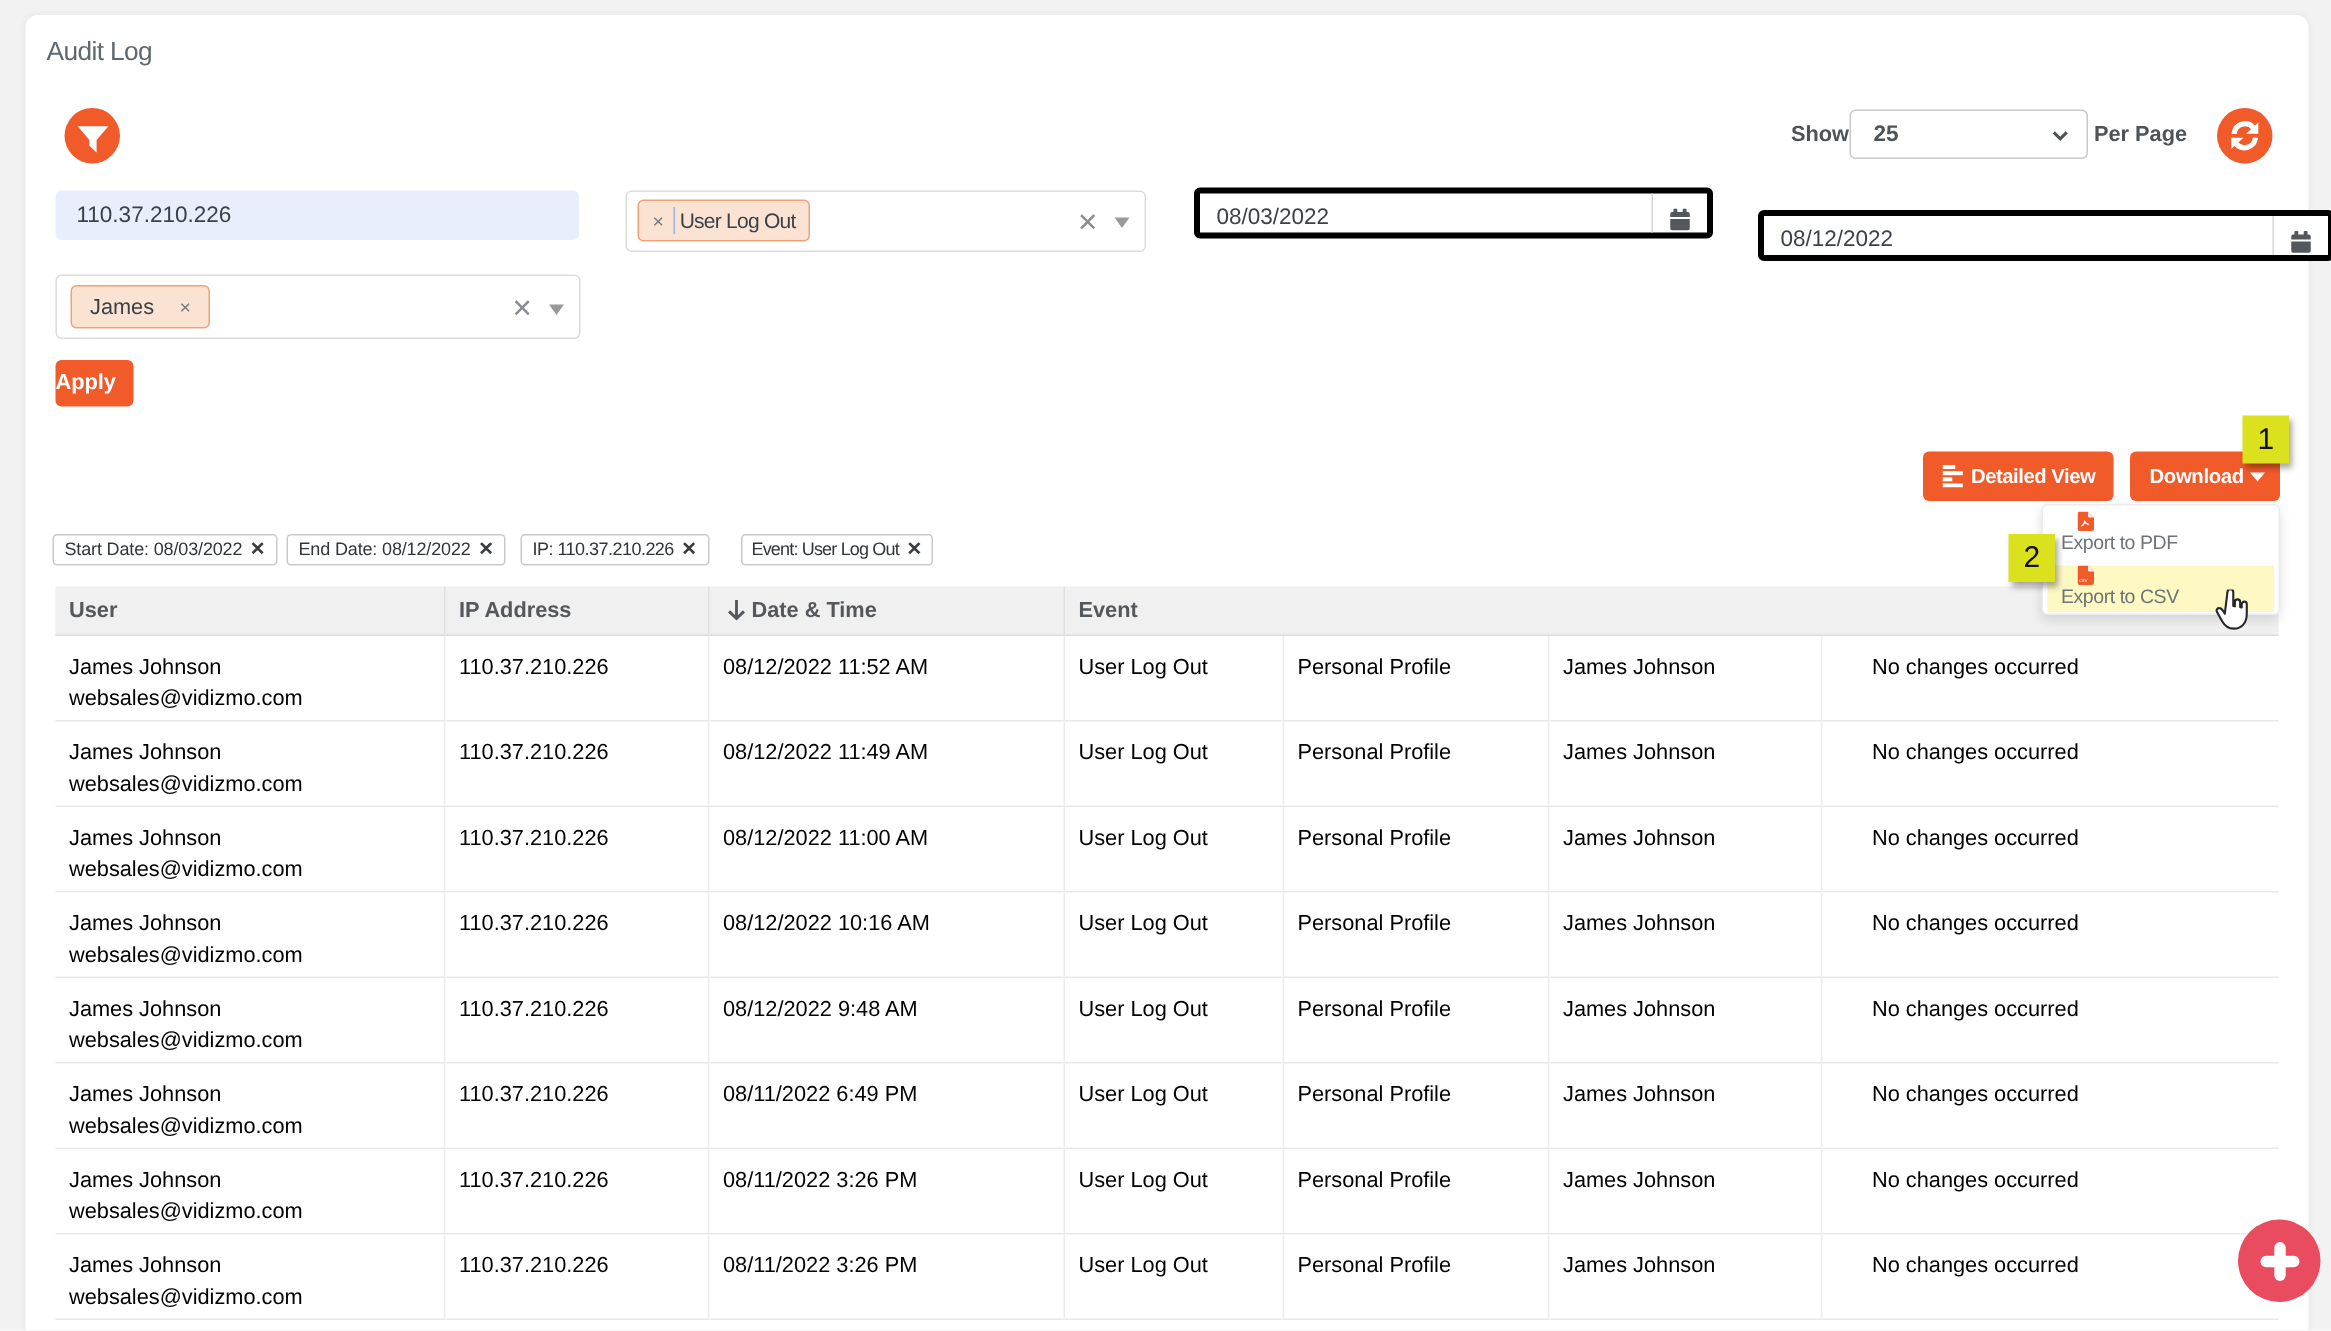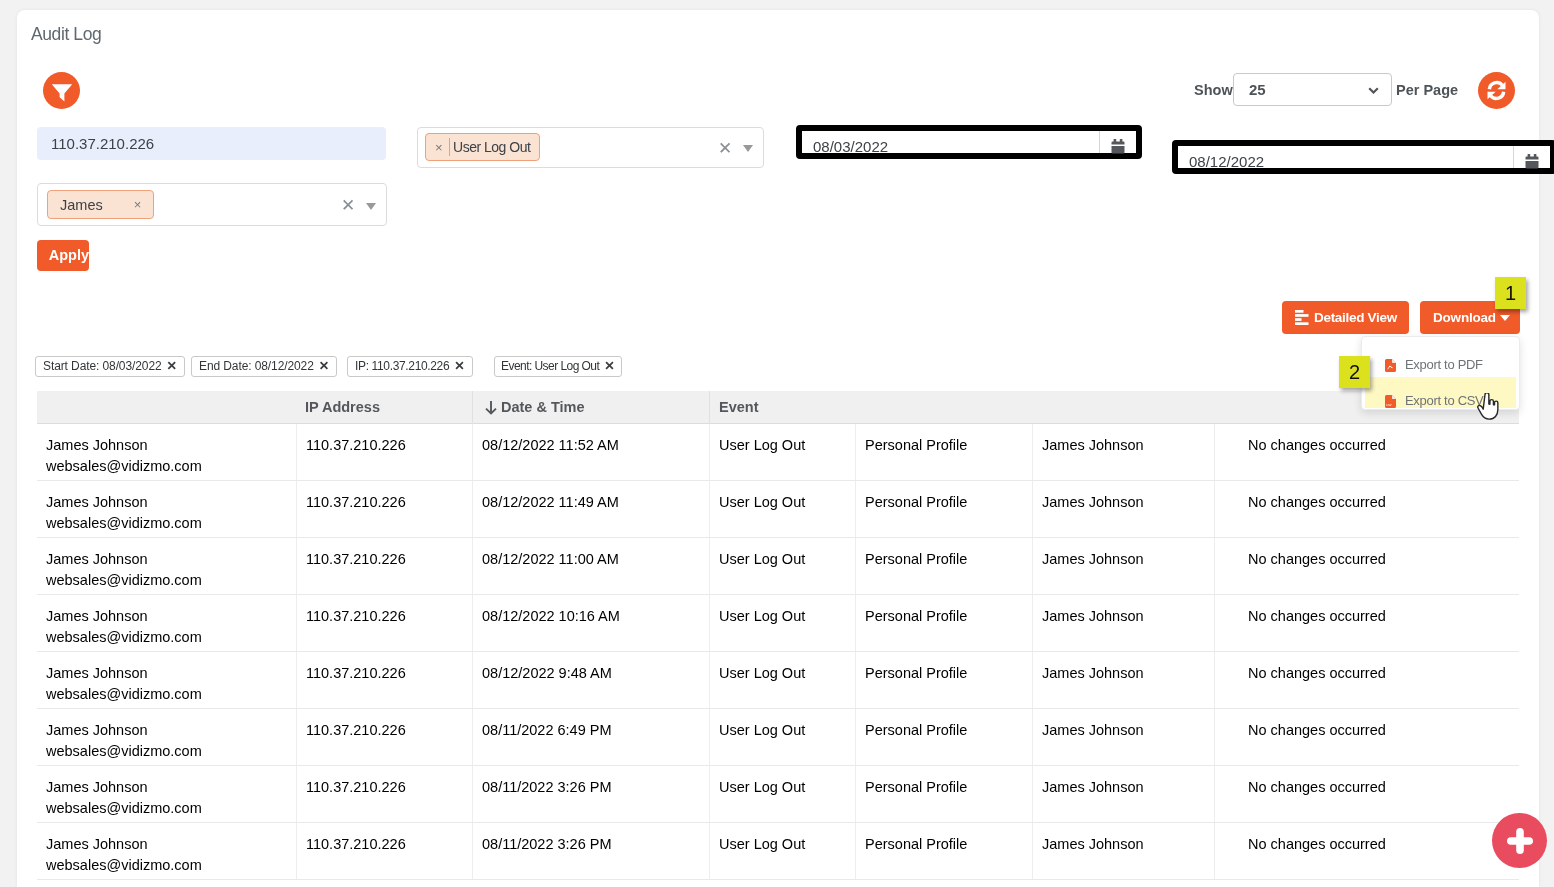--- a/index.html
+++ b/index.html
@@ -12,37 +12,37 @@
   .circlebtn { width:37px; height:37px; border-radius:50%; background:#f15a29; display:flex; align-items:center; justify-content:center; }
   
   #ipinput { left:37px; top:127px; width:349px; height:33px; background:#e8eefc; border-radius:4px; font-size:15px; color:#3c4248; line-height:33px; padding-left:14px; }
   .sel { background:#fff; border:1px solid #dcdcdc; border-radius:4px; }
   #sel-event { left:417px; top:127px; width:347px; height:41px; }
   #sel-user  { left:37px;  top:183px; width:350px; height:43px; }
   .chip { position:absolute; background:#fbe3d3; border:1px solid #f0a179; border-radius:4px; font-size:14.5px; color:#3c4248; display:flex; align-items:center; }
   .chip .x { color:#75797e; font-size:13px; }
   .selx { position:absolute; color:#898e93; font-size:17px; }
   .caret { position:absolute; width:0; height:0; border-left:5.5px solid transparent; border-right:5.5px solid transparent; border-top:7px solid #999; }
-  .dinput { background:#fff; border:6px solid #000000; border-radius:4px; height:34px; }
+  .dinput { background:#fff; border:4px solid #000000; border-radius:4px; height:34px; }
   .dtext { position:absolute; left:11px; top:0; font-size:15px; color:#3c4248; line-height:32px; }
   .daddon { position:absolute; right:0; top:0; bottom:0; width:37px; border-left:1px solid #d6d6d6; display:flex; align-items:center; justify-content:center; } .daddon svg { margin-top:8px; }
-  #apply { left:37px; top:240px; width:52px; height:31px; background:#f15a29; border-radius:4px; color:#fff; font-size:14.5px; font-weight:bold; text-align:right; line-height:31px; }
+  #apply { left:37px; top:240px; width:52px; height:31px; background:#f15a29; border-radius:4px; color:#fff; font-size:14.5px; font-weight:bold; text-align:left; line-height:31px; }
   
   .toplabel { top:82px; font-size:14.5px; font-weight:bold; color:#4e5358; }
   #showsel { left:1233px; top:73px; width:159px; height:33px; background:#fff; border:1px solid #c9c9c9; border-radius:4px; }
   #showsel .v { position:absolute; left:15px; top:0; line-height:31px; font-size:15px; font-weight:bold; color:#4e5358; }
   
   .obtn { background:#f15a29; border-radius:4px; color:#fff; font-weight:bold; font-size:14px; }
   .obtn span { white-space:nowrap; }
   #btn-detail { left:1282px; top:301px; width:127px; height:33px; }
   #btn-down { left:1420px; top:301px; width:100px; height:33px; }
   .badge { z-index:35; background:#dbe11d; color:#111; width:31px; height:32px; font-size:20px; display:flex; align-items:center; justify-content:center; box-shadow:2px 3px 4px rgba(0,0,0,0.35); }
   
   #menu { z-index:30; left:1361px; top:336px; width:159px; height:74px; background:#fff; border:1px solid #ececec; border-radius:4px; box-shadow:0 3px 8px rgba(0,0,0,0.12); }
-  .mi { position:absolute; left:3px; right:3px; height:31px; display:flex; align-items:flex-end; }
+  .mi { position:absolute; left:3px; right:3px; height:31px; display:flex; align-items:flex-start;flex-direction:column; }
   .mi .txt { font-size:13.5px; color:#6e7377; }
   
   .pill { position:absolute; top:356px; height:21px; background:#fff; border:1px solid #c9c9c9; border-radius:3px; font-size:12px; letter-spacing:-0.1px; color:#323639; line-height:19px; padding:0 7px; white-space:nowrap; }
   .pill b { font-size:12.5px; color:#3a3d40; font-weight:bold; margin-left:5px; letter-spacing:0; }
   
   #thead { left:37px; top:391px; width:1482px; height:33px; background:#f0f0f0; border-bottom:1px solid #dcdcdc; }
   .th { position:absolute; top:0; height:33px; line-height:33px; font-weight:bold; font-size:14.5px; color:#54585c; border-left:1px solid #e0e0e0; padding-left:9px; }
   .th:first-child { border-left:none; }
   #tbody { left:37px; top:424px; width:1482px; height:463px; }
   .tr { position:absolute; left:0; width:1482px; height:57px; border-bottom:1px solid #e9e9e9; }
@@ -115,21 +115,21 @@
   <div class="abs circlebtn" style="left:1478px; top:72px;">
     <svg width="21" height="21" viewBox="0 0 20 20">
       <path d="M3.2 8.8 A 7 7 0 0 1 15.6 5.0" fill="none" stroke="#fff" stroke-width="3.3"></path>
       <polygon points="10.8,8.8 18.6,8.8 18.6,1.6" fill="#fff"></polygon>
       <path d="M16.8 11.2 A 7 7 0 0 1 4.4 15.0" fill="none" stroke="#fff" stroke-width="3.3"></path>
       <polygon points="9.2,11.2 1.4,11.2 1.4,18.4" fill="#fff"></polygon>
     </svg>
   </div>
 
   <div id="sel-user" class="abs sel">
-    <div class="chip" style="left:9px; top:6px; height:29px; padding:0 12px;gap:14px;">
+    <div class="chip" style="left:9px; top:6px; height:29px; padding:0 12px;">
         <span>James</span>
         <span class="x" style="margin-left:17px;">×</span>
       </div>
     <div class="selx" style="left:303px; top:11px;">✕</div>
     <div class="caret" style="left:328px; top:19px;"></div>
   </div>
 
   <div id="apply" class="abs">Apply</div>
 
   <div id="btn-detail" class="abs obtn">
@@ -172,20 +172,21 @@
   <svg class="abs" style="left:1476px; top:393px; z-index:38;" width="25" height="30" viewBox="0 0 28 34">
     <path d="M10 2 a2.2 2.2 0 0 1 4.4 0 v10.5 l1.2 0.2 v-3.2 a2 2 0 0 1 4 0 v3.8 l1.2 0.2 v-2.4 a1.9 1.9 0 0 1 3.8 0 v7.5 c0 6.5-3.8 11-9.8 11 -4.4 0 -6.6-1.7-8.8-5.6 l-3.9-7 c-0.9-1.6 0.4-3.3 2.1-2.9 1.1 0.2 1.9 1 2.5 2 l1.3 2.2 z" fill="#fff" stroke="#26282c" stroke-width="1.6" stroke-linejoin="round"></path>
   </svg>
 
   <div class="abs pill" style="left:35px;">Start Date: 08/03/2022<b>✕</b></div>
   <div class="abs pill" style="left:191px;">End Date: 08/12/2022<b>✕</b></div>
   <div class="abs pill" style="left:347px; letter-spacing:-0.35px;">IP: 110.37.210.226<b>✕</b></div>
   <div class="abs pill" style="left:476px; letter-spacing:-0.55px; padding:0 6px;margin-left:18px;">Event: User Log Out<b>✕</b></div>
 
   <div id="thead" class="abs">
+    <div class="th" style="left:0; width:259px;">User</div>
     <div class="th" style="left:259px; width:176px;">IP Address</div>
     <div class="th" style="left:435px; width:237px;"><svg style="vertical-align:-3px; margin:0 3px 0 2px;" width="14" height="15" viewBox="0 0 14 15">
           <path d="M7 1 V13 M2 8.6 L7 13.4 L12 8.6" fill="none" stroke="#54585c" stroke-width="1.9"></path>
         </svg>Date &amp; Time</div>
     <div class="th" style="left:672px; width:146px;">Event</div>
   </div>
 
   <div id="tbody" class="abs">
     <div class="tr" style="top:0px;">
       <div class="td" style="left:0; width:259px;">James Johnson<br>websales@vidizmo.com</div>

